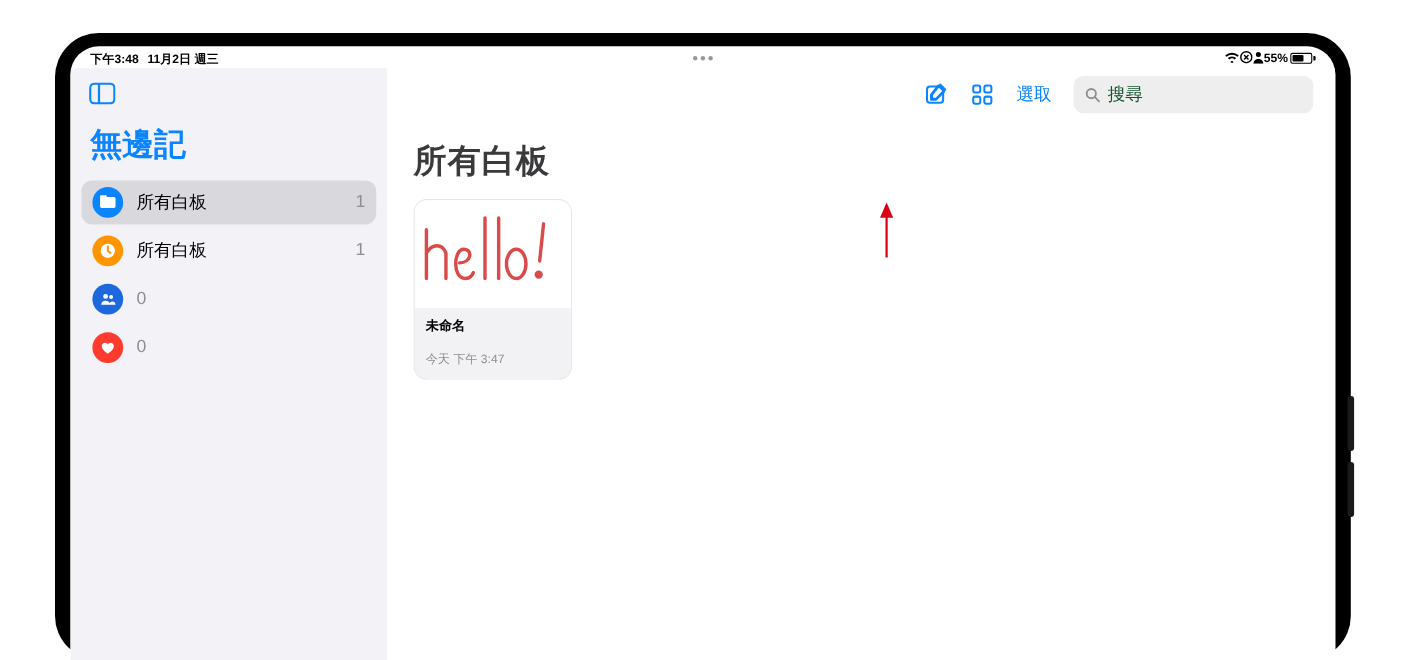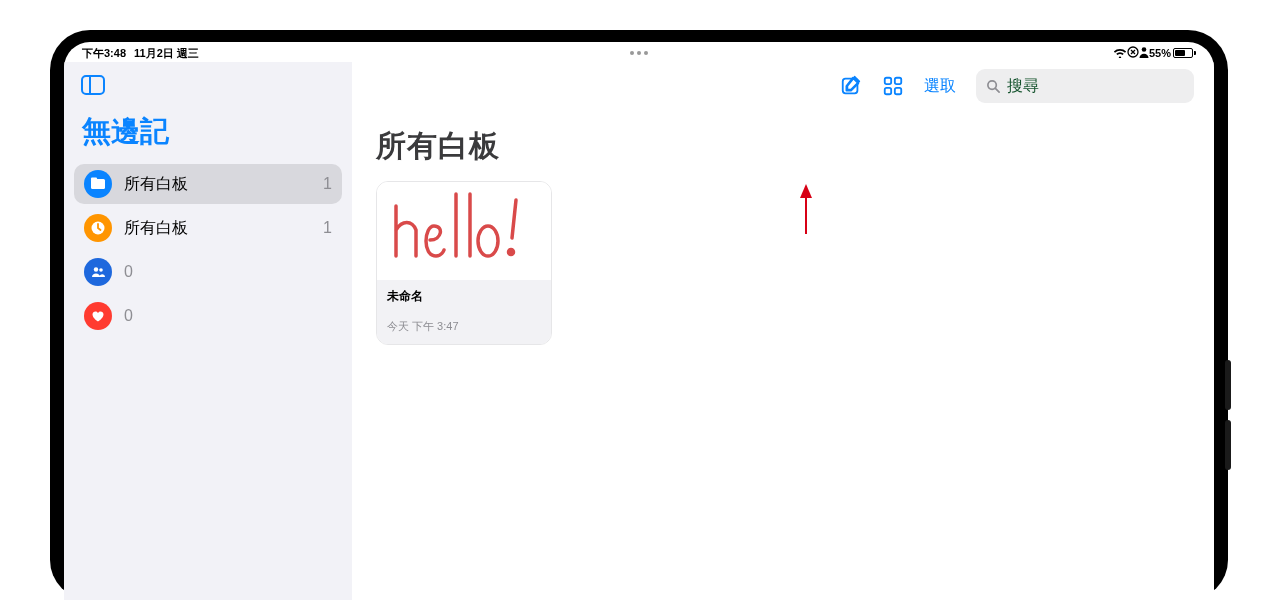--- a/index.html
+++ b/index.html
@@ -126,21 +126,21 @@
     .search-placeholder { color: #14532d; font-size: 16px; }
     .main-title {
       font-size: 30px;
       font-weight: 700;
       color: #3a3a3c;
       padding: 20px 24px 14px;
       letter-spacing: 1px;
     }
     .board-grid { padding: 0 24px; display: flex; flex-wrap: wrap; gap: 16px; }
     .board-card {
-      width: 176px;
+      width: 144px;
       border-radius: 12px;
       overflow: hidden;
       border: 1px solid #e6e6e8;
       cursor: pointer;
       background: #fff;
     }
     .board-thumb {
       width: 100%;
       height: 98px;
       background: #fff;

